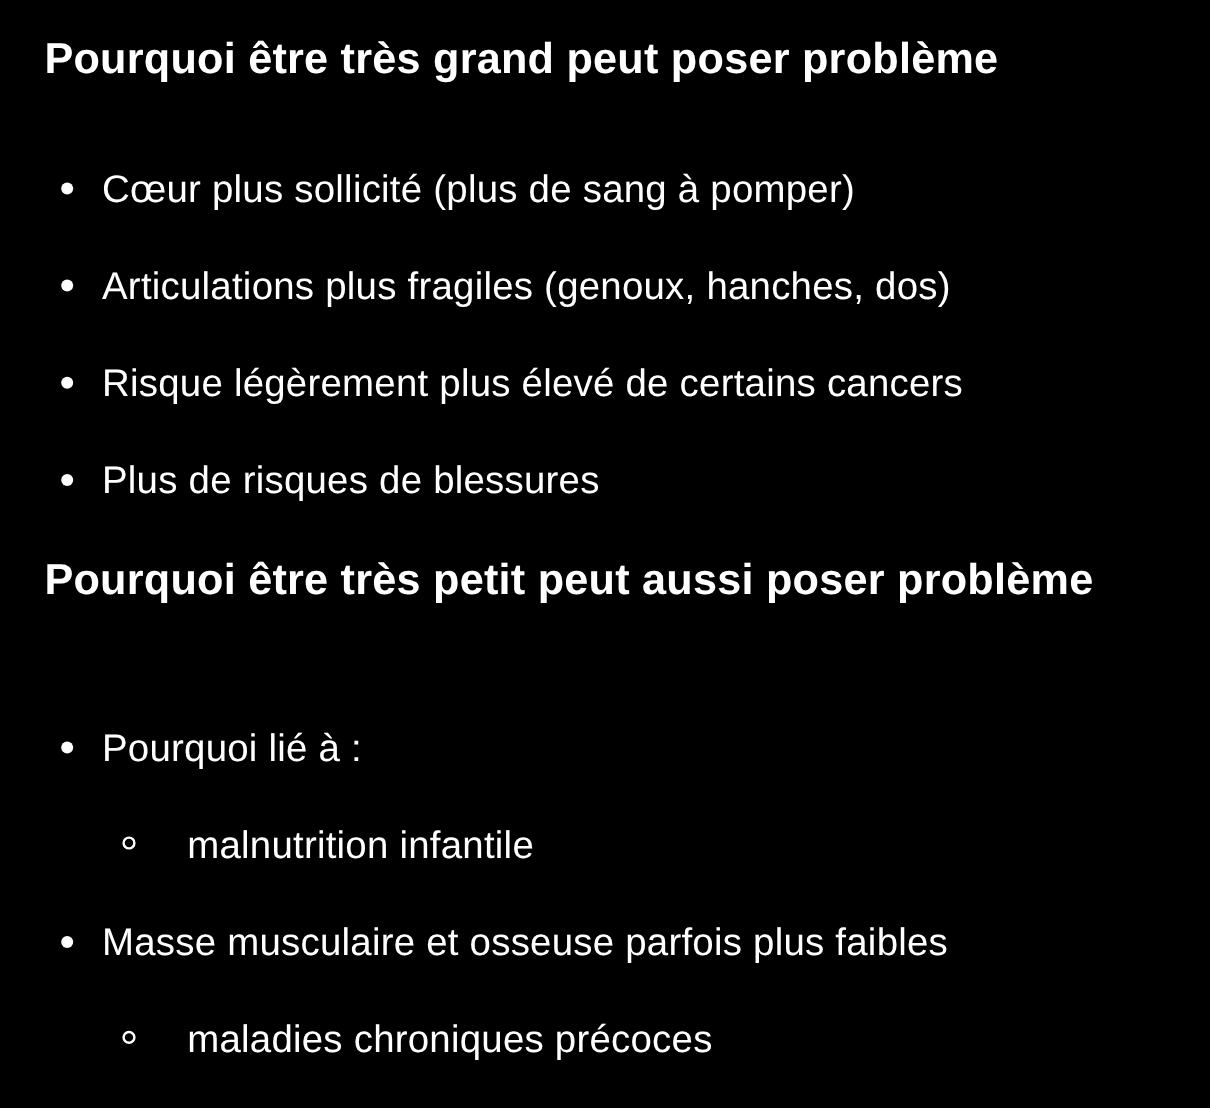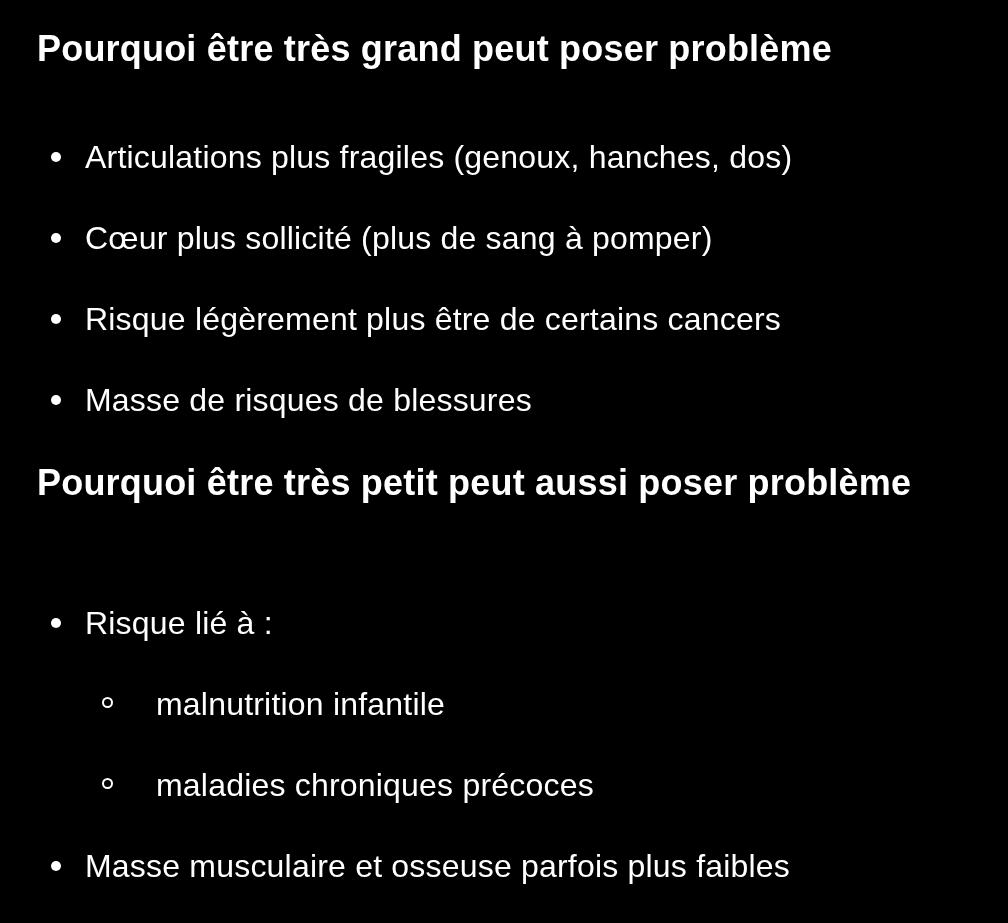--- a/index.html
+++ b/index.html
@@ -63,47 +63,47 @@
 </style>
 </head>
 <body>
 
 <div class="page">
 
   <div class="heading">Pourquoi être très grand peut poser problème</div>
 
   <div class="li l1">
     <span class="dot"></span>
+    <span class="txt">Cœur plus sollicité (plus de sang à pomper)</span>
+  </div>
+  <div class="li l1">
+    <span class="dot"></span>
     <span class="txt">Articulations plus fragiles (genoux, hanches, dos)</span>
   </div>
   <div class="li l1">
     <span class="dot"></span>
-    <span class="txt">Cœur plus sollicité (plus de sang à pomper)</span>
+    <span class="txt">Risque légèrement plus élevé de certains cancers</span>
   </div>
   <div class="li l1">
     <span class="dot"></span>
-    <span class="txt">Risque légèrement plus être de certains cancers</span>
-  </div>
-  <div class="li l1">
-    <span class="dot"></span>
-    <span class="txt">Masse de risques de blessures</span>
+    <span class="txt">Plus de risques de blessures</span>
   </div>
 
   <div class="heading second">Pourquoi être très petit peut aussi poser problème</div>
 
   <div class="li l1">
     <span class="dot"></span>
-    <span class="txt">Risque lié à :</span>
+    <span class="txt">Pourquoi lié à :</span>
   </div>
   <div class="li l2">
     <span class="ring"></span>
     <span class="txt">malnutrition infantile</span>
   </div>
+  <div class="li l1">
+    <span class="dot"></span>
+    <span class="txt">Masse musculaire et osseuse parfois plus faibles</span>
+  </div>
   <div class="li l2">
     <span class="ring"></span>
     <span class="txt">maladies chroniques précoces</span>
-  </div>
-  <div class="li l1">
-    <span class="dot"></span>
-    <span class="txt">Masse musculaire et osseuse parfois plus faibles</span>
   </div>
 
 </div>
 
 </body></html>

